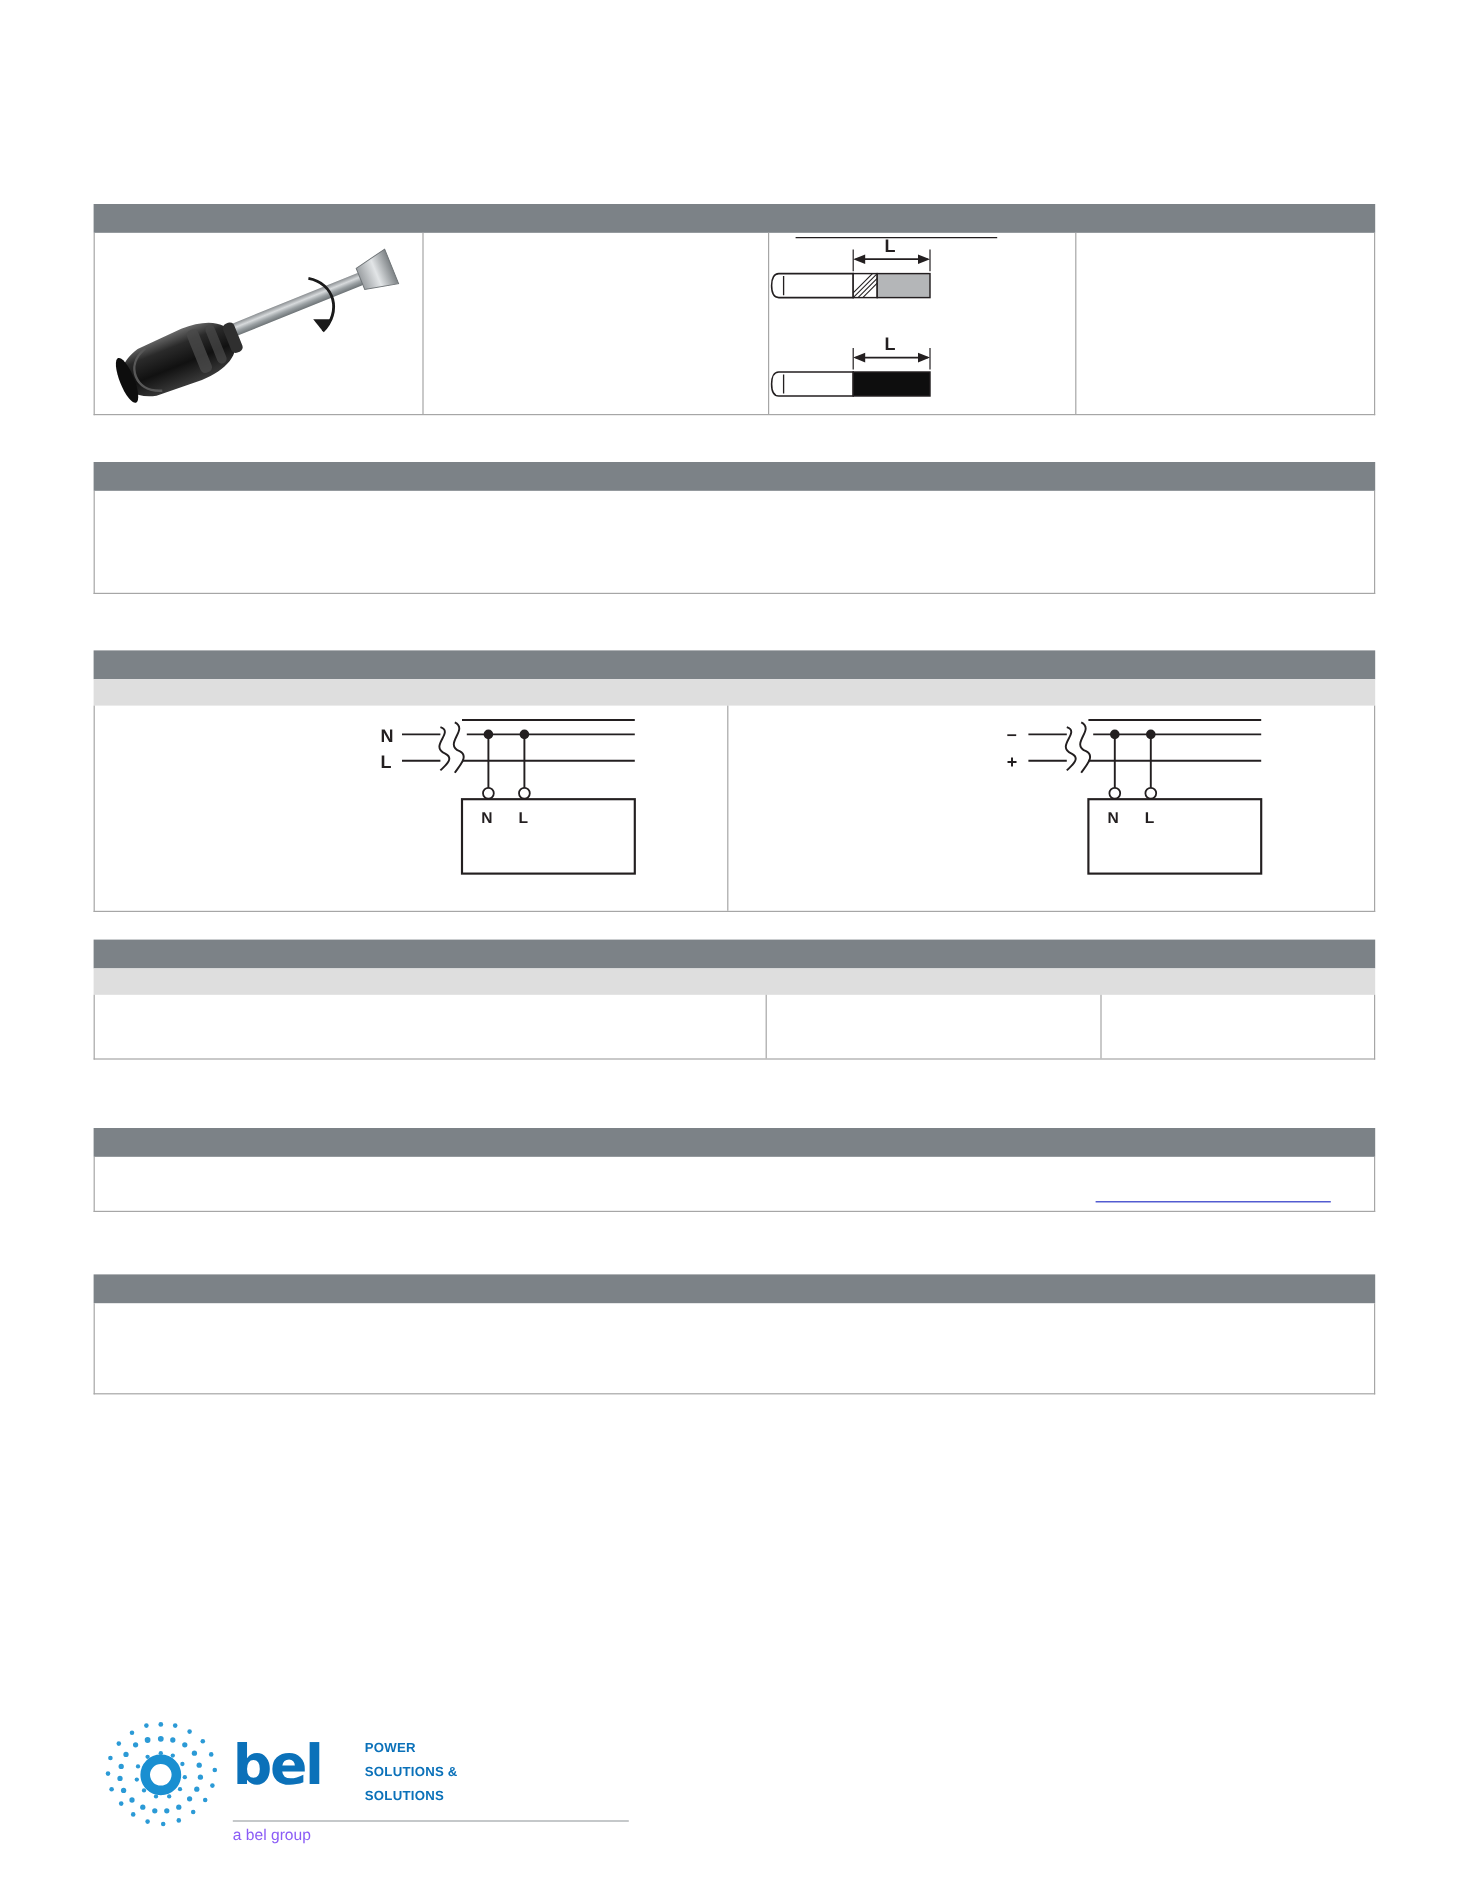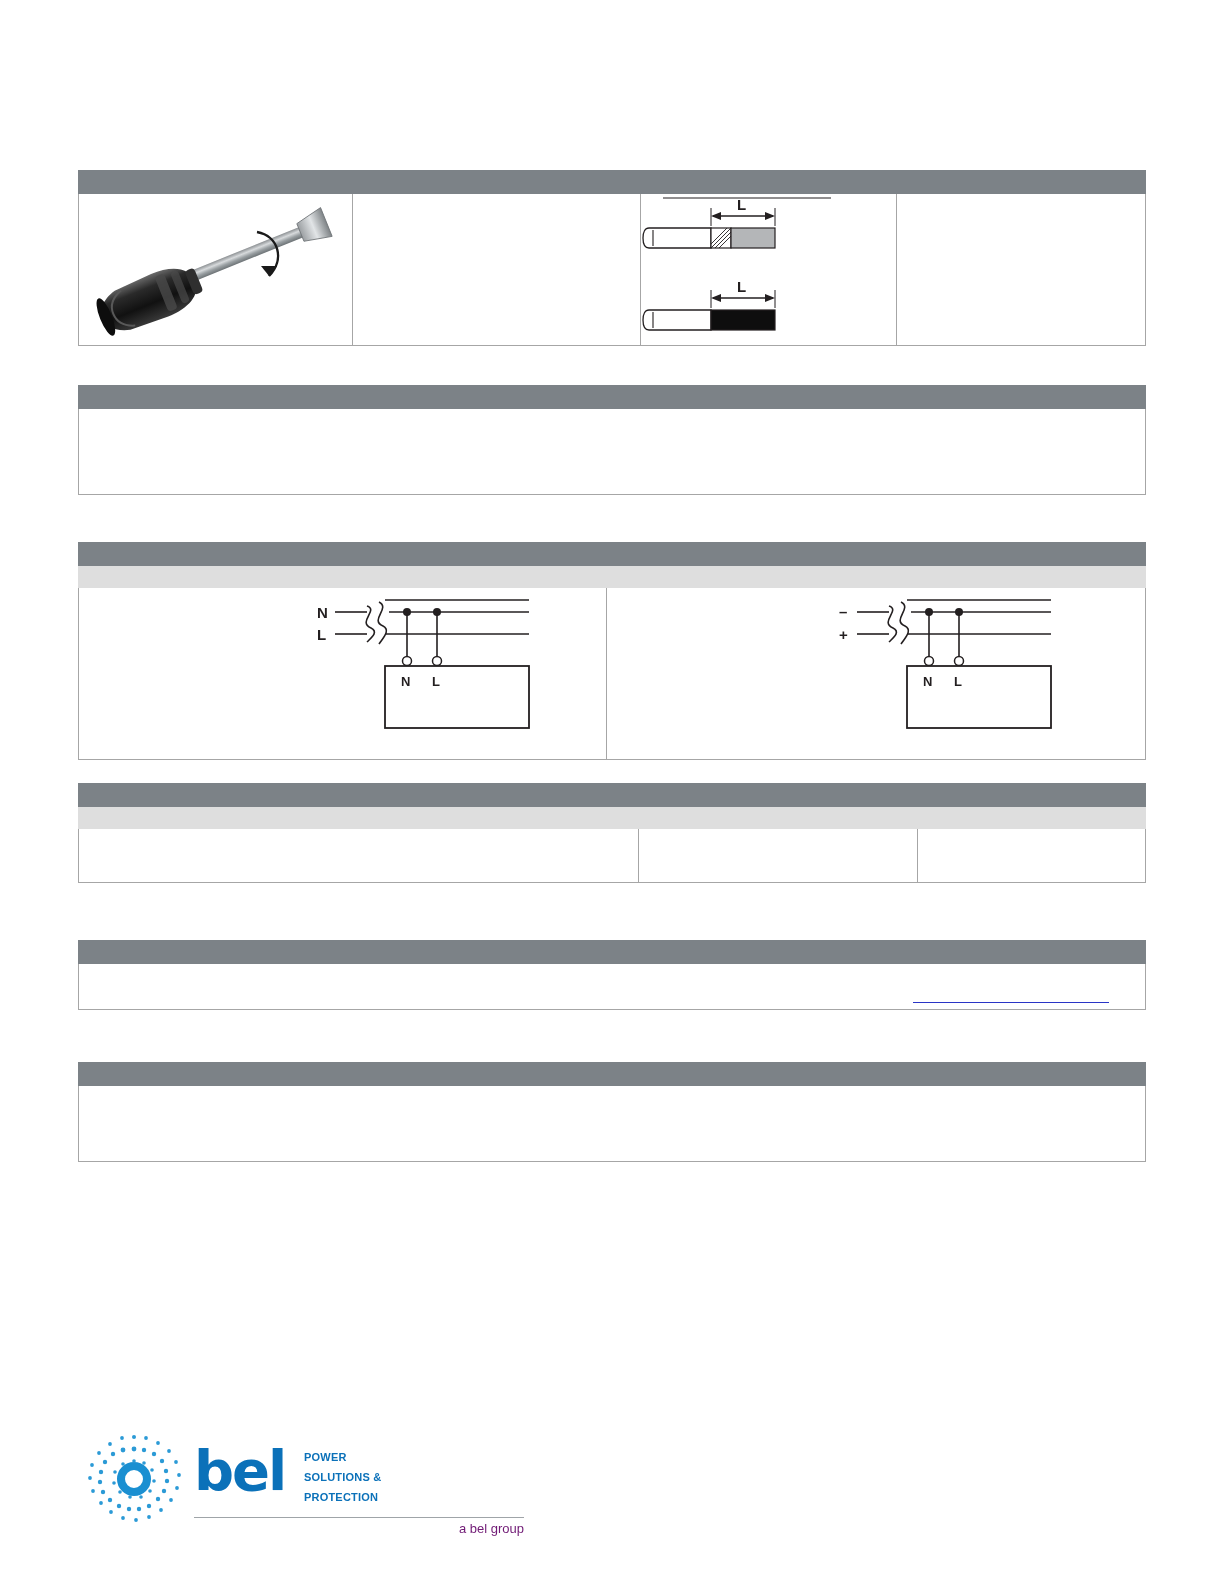--- a/index.html
+++ b/index.html
@@ -96,21 +96,21 @@
     position: absolute;
     left: 0;
     top: 2px;
     width: 104px;
     height: 104px;
   }
   .logo-word {
     position: absolute;
     left: 112px;
     top: 18px;
-    font-size: 56px;
+    font-size: 46px;
     font-weight: bold;
     color: #0b71b9;
     letter-spacing: -2px;
     line-height: 56px;
     font-family: "DejaVu Sans", sans-serif;
   }
   .logo-tag {
     position: absolute;
     left: 222px;
     top: 22px;
@@ -126,23 +126,22 @@
     top: 92px;
     width: 330px;
     height: 1px;
     background: #9fa4a8;
   }
   .logo-sub {
     position: absolute;
     left: 112px;
     top: 96px;
     width: 330px;
-    text-align: right;
     font-size: 13px;
-    color: #701a75;
+    color: #8b5cf6;
   }
 </style>
 </head>
 <body>
 
 <div class="page">
 
   <div class="section" style="top:170px;">
     <div class="band"></div>
     <div class="body-box" style="height:152px;">
@@ -397,19 +396,19 @@
             <circle cx="32" cy="56" r="1.8"></circle>
           <circle cx="33" cy="45" r="1.8"></circle>
             <circle cx="41" cy="37" r="1.8"></circle>
         </g>
       </g>
     </svg>
     <div class="logo-word">bel</div>
     <div class="logo-tag">
       <div>POWER</div>
       <div>SOLUTIONS &amp;</div>
-      <div>PROTECTION</div>
+      <div>SOLUTIONS</div>
     </div>
     <div class="logo-rule"></div>
     <div class="logo-sub">a bel group</div>
   </div>
 
 </div>
 
 </body></html>

